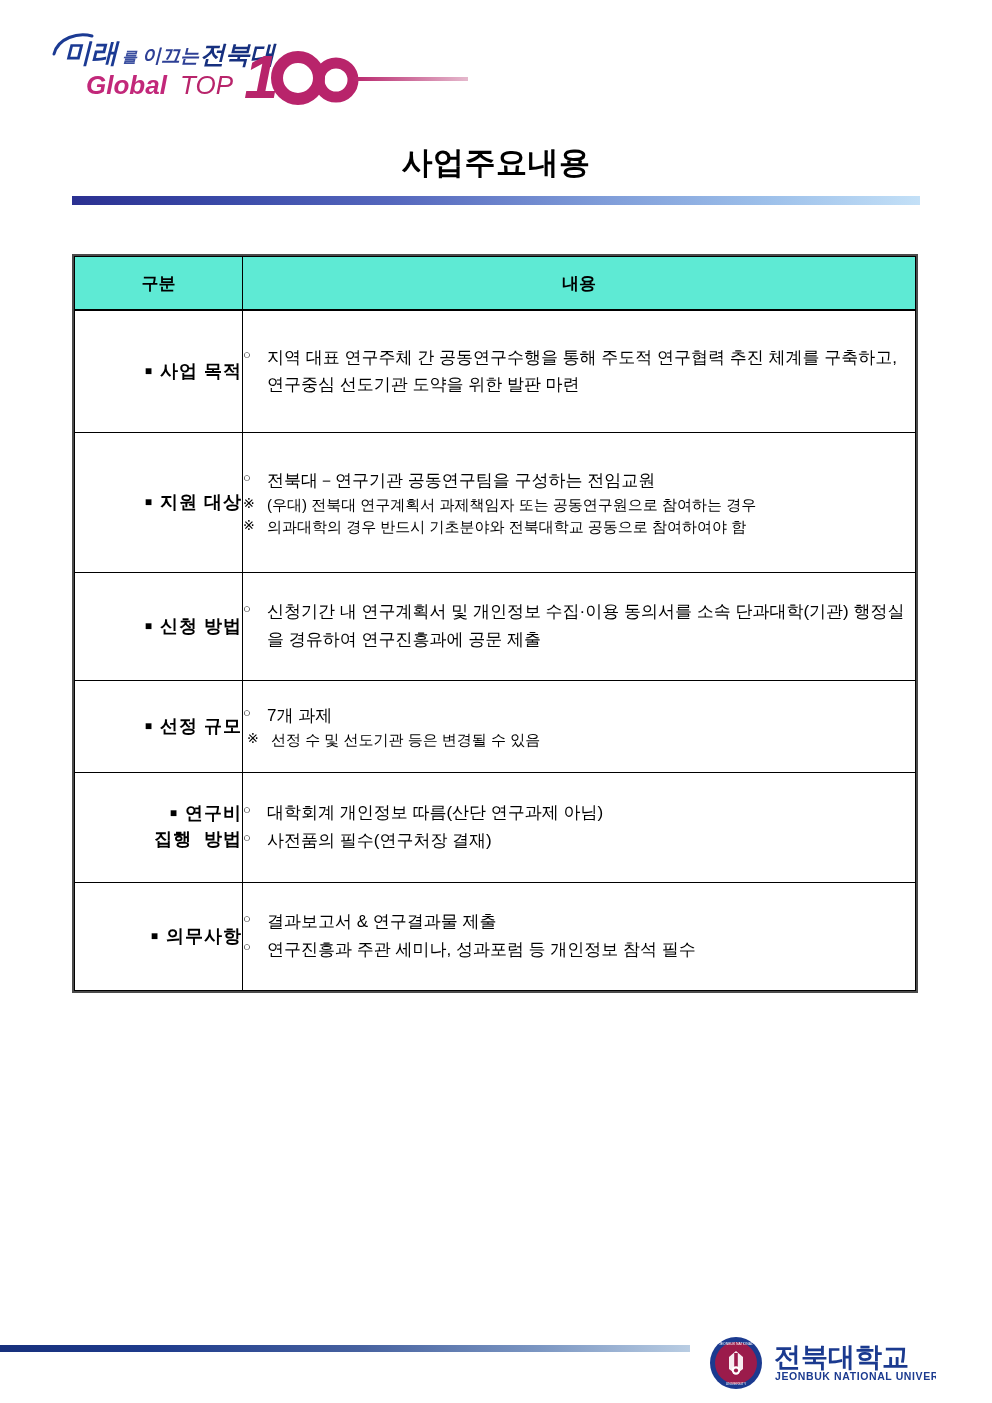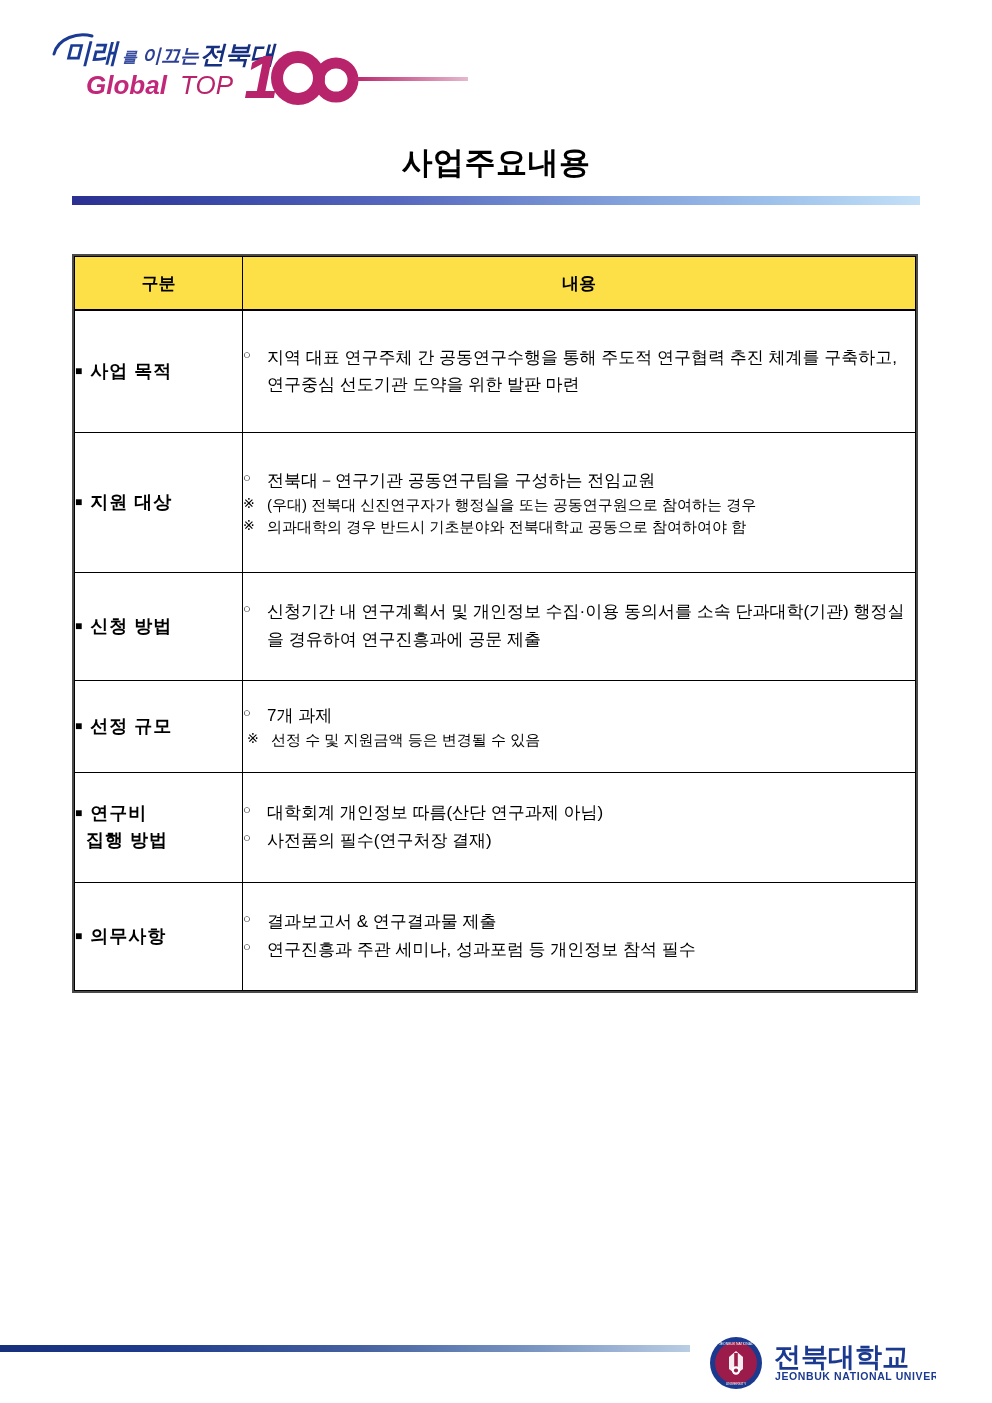--- a/index.html
+++ b/index.html
@@ -68,43 +68,44 @@
   table.main-table col.c1 { width: 168px; }
   table.main-table col.c2 { width: auto; }
 
   table.main-table th,
   table.main-table td {
     border: 1px solid #000000;
     vertical-align: middle;
     padding: 0;
   }
   table.main-table thead th {
-    background: #fde047;
+    background: #5eead4;
     height: 52px;
     font-size: 17px;
     font-weight: bold;
     text-align: center;
     border-bottom: 2px solid #000;
   }
   .cat-cell {
-    text-align: left;
+    text-align: right;
     padding-left: 18px;
     font-size: 18px;
     font-weight: bold;
     letter-spacing: 1px;
     line-height: 1.5;
   }
   .cat-cell .sq {
     font-size: 12px;
     vertical-align: 2px;
     margin-right: 7px;
   }
   .cat-line2 {
     display: block;
     padding-left: 11px;
+    font-family: Liberation Mono, monospace;
   }
   .content-cell {
     padding: 10px 14px 10px 16px;
     font-size: 17px;
     line-height: 1.62;
   }
   .bullet-line {
     display: block;
     position: relative;
     padding-left: 24px;
@@ -212,21 +213,21 @@
           <span class="bullet-line"><span class="mk">○</span><span>지역 대표 연구주체 간 공동연구수행을 통해 주도적 연구협력 추진 체계를 구축하고, 연구중심 선도기관 도약을 위한 발판 마련</span></span>
         </td>
       </tr>
 
       <tr class="row-h2">
         <td class="cat-cell">
           <span class="sq">■</span><span>지원 대상</span>
         </td>
         <td class="content-cell">
           <span class="bullet-line"><span class="mk">○</span><span>전북대－연구기관 공동연구팀을 구성하는 전임교원</span></span>
-          <span class="note-line"><span class="mk">※</span><span>(우대) 전북대 신진연구자가 행정실을 또는 공동연구원으로 참여하는 경우</span></span>
+          <span class="note-line"><span class="mk">※</span><span>(우대) 전북대 연구계획서 과제책임자 또는 공동연구원으로 참여하는 경우</span></span>
           <span class="note-line"><span class="mk">※</span><span>의과대학의 경우 반드시 기초분야와 전북대학교 공동으로 참여하여야 함</span></span>
         </td>
       </tr>
 
 
 
       <tr class="row-h5">
         <td class="cat-cell">
           <span class="sq">■</span><span>신청 방법</span>
         </td>
@@ -234,21 +235,21 @@
           <span class="bullet-line"><span class="mk">○</span><span>신청기간 내 연구계획서 및 개인정보 수집·이용 동의서를 소속 단과대학(기관) 행정실을 경유하여 연구진흥과에 공문 제출</span></span>
         </td>
       </tr>
 
       <tr class="row-h6">
         <td class="cat-cell">
           <span class="sq">■</span><span>선정 규모</span>
         </td>
         <td class="content-cell">
           <span class="bullet-line"><span class="mk">○</span><span>7개 과제</span></span>
-          <span class="note-line note-indent"><span class="mk" style="left:4px">※</span><span>선정 수 및 지원금액 등은 변경될 수 있음</span></span>
+          <span class="note-line note-indent"><span class="mk" style="left:4px">※</span><span>선정 수 및 선도기관 등은 변경될 수 있음</span></span>
         </td>
       </tr>
 
       <tr class="row-h7">
         <td class="cat-cell">
           <span class="sq">■</span><span>연구비</span>
           <span class="cat-line2">집행 방법</span>
         </td>
         <td class="content-cell">
           <span class="bullet-line"><span class="mk">○</span><span>대학회계 개인정보 따름(산단 연구과제 아님)</span></span>

